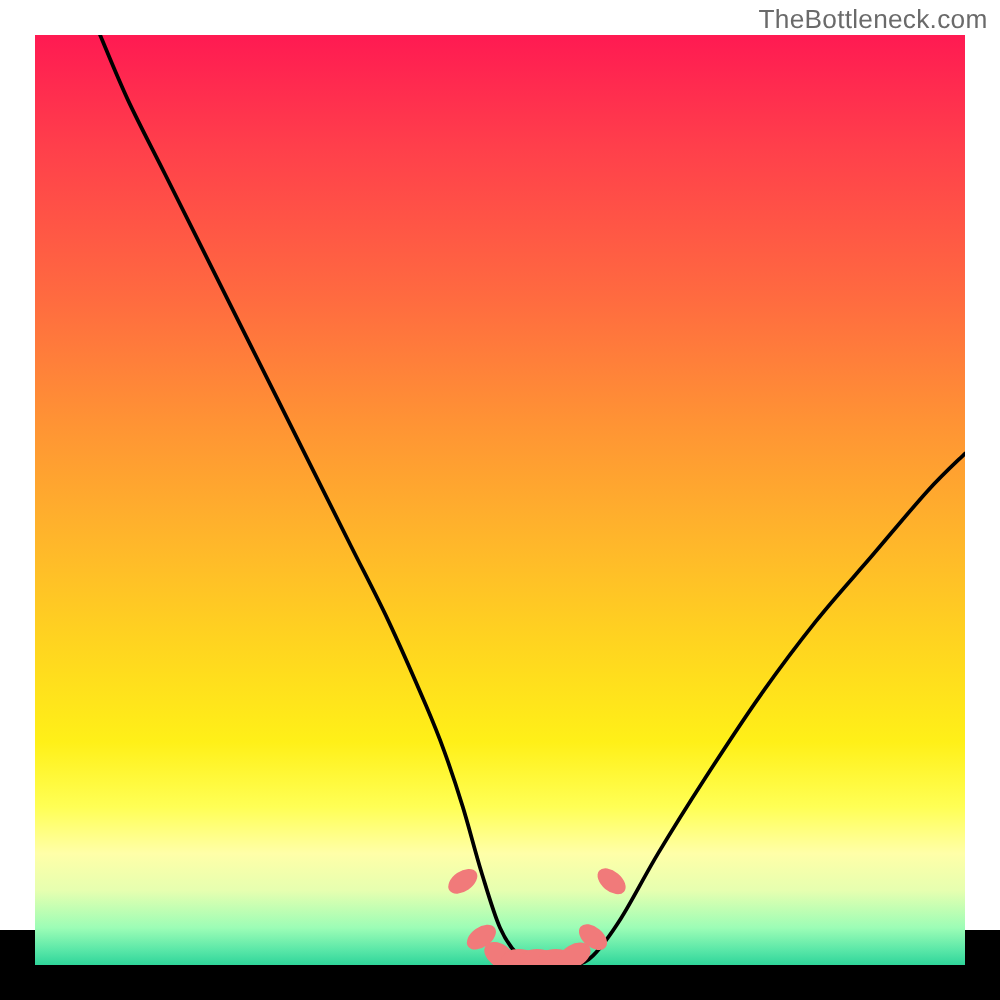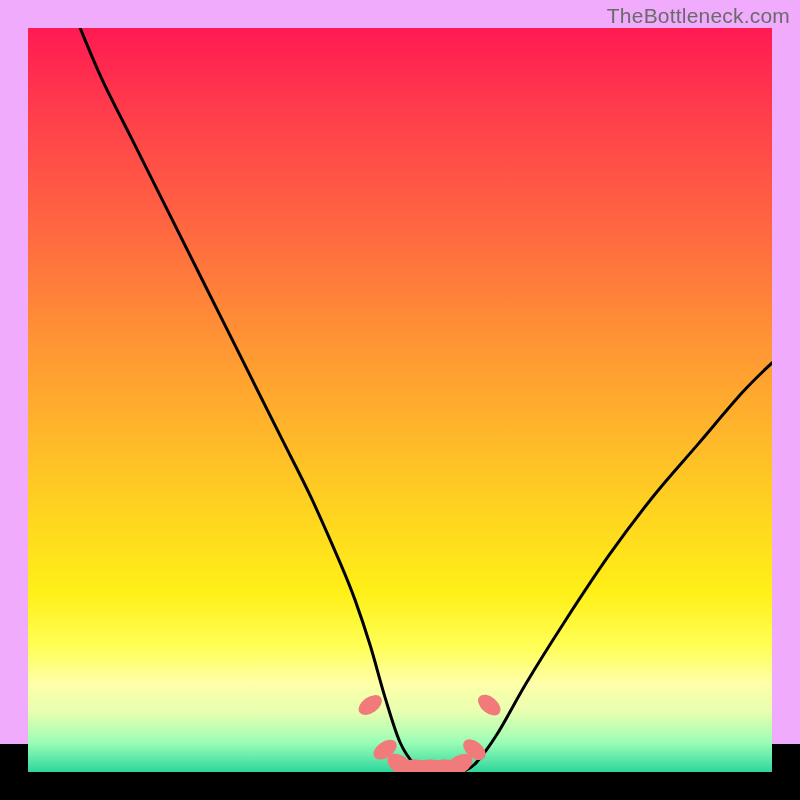--- a/index.html
+++ b/index.html
@@ -9,21 +9,21 @@
     height: 800px;
     overflow: hidden;
     background: #000;
     font-family: Arial, Helvetica, sans-serif;
   }
   .frame {
     position: absolute;
     top: 0; left: 0;
     width: 800px;
     height: 744px;
-    background: #f0abfc;
+    background: #ffffff;
   }
   .plot-area {
     position: absolute;
     top: 28px;
     left: 28px;
     width: 744px;
     height: 744px;
     
     background: linear-gradient(
       to bottom,

